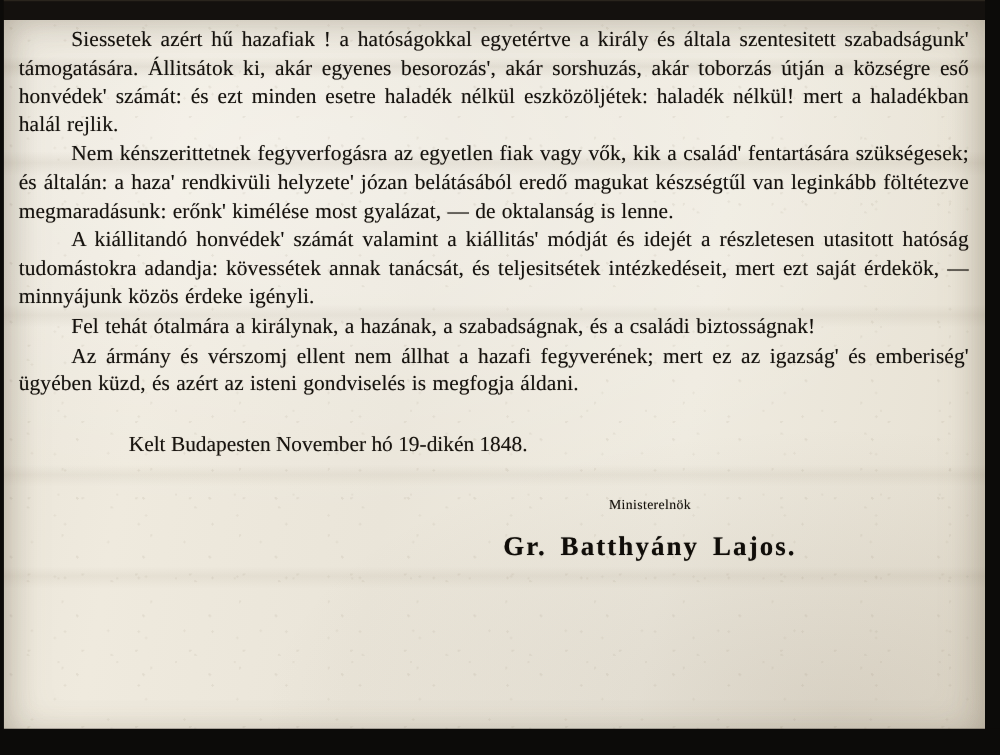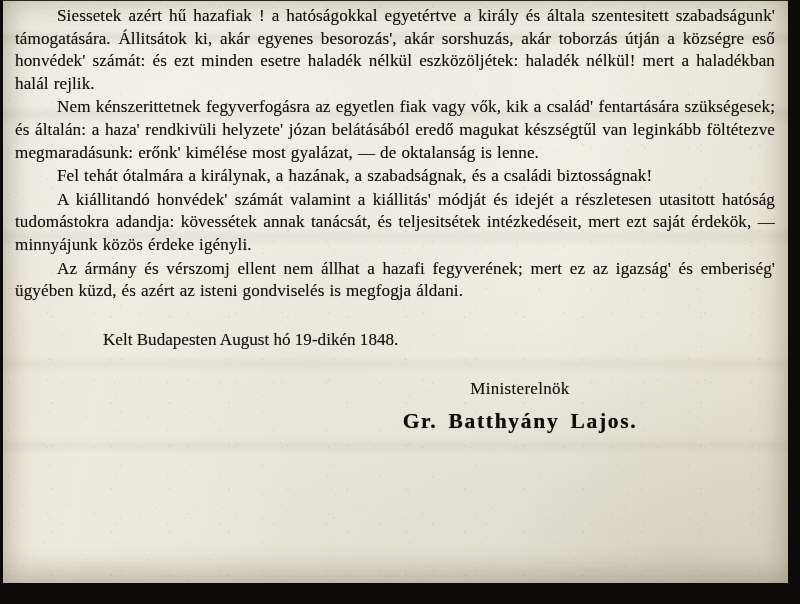--- a/index.html
+++ b/index.html
@@ -18,21 +18,21 @@
     position: relative;
     width: 800px;
     height: 604px;
     background: #14110e;
   }
 
   
   #paper {
     position: absolute;
     left: 3px;
-    top: 0px;
+    top: 16px;
     width: 785px;
     height: 583px;
     background:
       radial-gradient(ellipse 120% 80% at 30% 20%, rgba(255,255,255,0.38) 0%, rgba(255,255,255,0) 60%),
       radial-gradient(ellipse 90% 60% at 85% 95%, rgba(120,105,85,0.16) 0%, rgba(120,105,85,0) 65%),
       linear-gradient(100deg, #e9e4d8 0%, #efeade 18%, #eae5d9 42%, #efebe0 68%, #e6e0d2 100%);
     box-shadow: inset 0 0 40px rgba(140,125,100,0.18);
   }
 
   
@@ -95,21 +95,21 @@
     color: #18140f;
     text-shadow: 0 0 0.7px rgba(30,24,16,0.45);
   }
 
   .signature {
     margin-top: 28px;
     text-align: center;
     padding-left: 250px;
   }
   .sig-role {
-    font-size: 17px;
+    font-size: 11px;
     line-height: 19px;
     color: #18140f;
     letter-spacing: 0.3px;
     text-shadow: 0 0 0.7px rgba(30,24,16,0.45);
   }
   .sig-name {
     margin-top: 11px;
     font-size: 21.5px;
     font-weight: bold;
     letter-spacing: 1.7px;
@@ -145,28 +145,28 @@
     <div id="creases"></div>
     <div id="vignette"></div>
 
     <div id="text-block">
 
       <p class="para">Siessetek azért hű hazafiak ! a hatóságokkal egyetértve a király és általa szentesitett szabadságunk' támogatására. Állitsátok ki, akár egyenes besorozás', akár sorshuzás, akár toborzás útján a községre eső honvédek' számát: és ezt minden esetre haladék nélkül eszközöljétek: haladék nélkül! mert a haladékban halál rejlik.</p>
 
       <p class="para">Nem kénszerittetnek fegyverfogásra az egyetlen fiak vagy vők, kik a család' fentartására szükségesek; és általán: a haza' rendkivüli helyzete' józan belátásából eredő magukat készségtűl van leginkább föltétezve megmaradásunk: erőnk' kimélése most gyalázat, — de oktalanság is lenne.</p>
 
 
+      <p class="para">A kiállitandó honvédek' számát valamint a kiállitás' módját és idejét a részletesen utasitott hatóság tudomástokra adandja: kövessétek annak tanácsát, és teljesitsétek intézkedéseit, mert ezt saját érdekök, — minnyájunk közös érdeke igényli.</p>
+
       <p class="para">Fel tehát ótalmára a királynak, a hazának, a szabadságnak, és a családi biztosságnak!</p>
-
-      <p class="para">A kiállitandó honvédek' számát valamint a kiállitás' módját és idejét a részletesen utasitott hatóság tudomástokra adandja: kövessétek annak tanácsát, és teljesitsétek intézkedéseit, mert ezt saját érdekök, — minnyájunk közös érdeke igényli.</p>
 
 
       <p class="para">Az ármány és vérszomj ellent nem állhat a hazafi fegyverének; mert ez az igazság' és emberiség' ügyében küzd, és azért az isteni gondviselés is megfogja áldani.</p>
 
-      <div class="datebox">Kelt Budapesten August hó 19-dikén 1848.</div>
+      <div class="datebox">Kelt Budapesten November hó 19-dikén 1848.</div>
 
       <div class="signature">
         <div class="sig-role">Ministerelnök</div>
         <div class="sig-name">Gr. Batthyány Lajos.</div>
       </div>
 
     </div>
   </div>
 
   <div class="bed" id="bed-top"></div>

